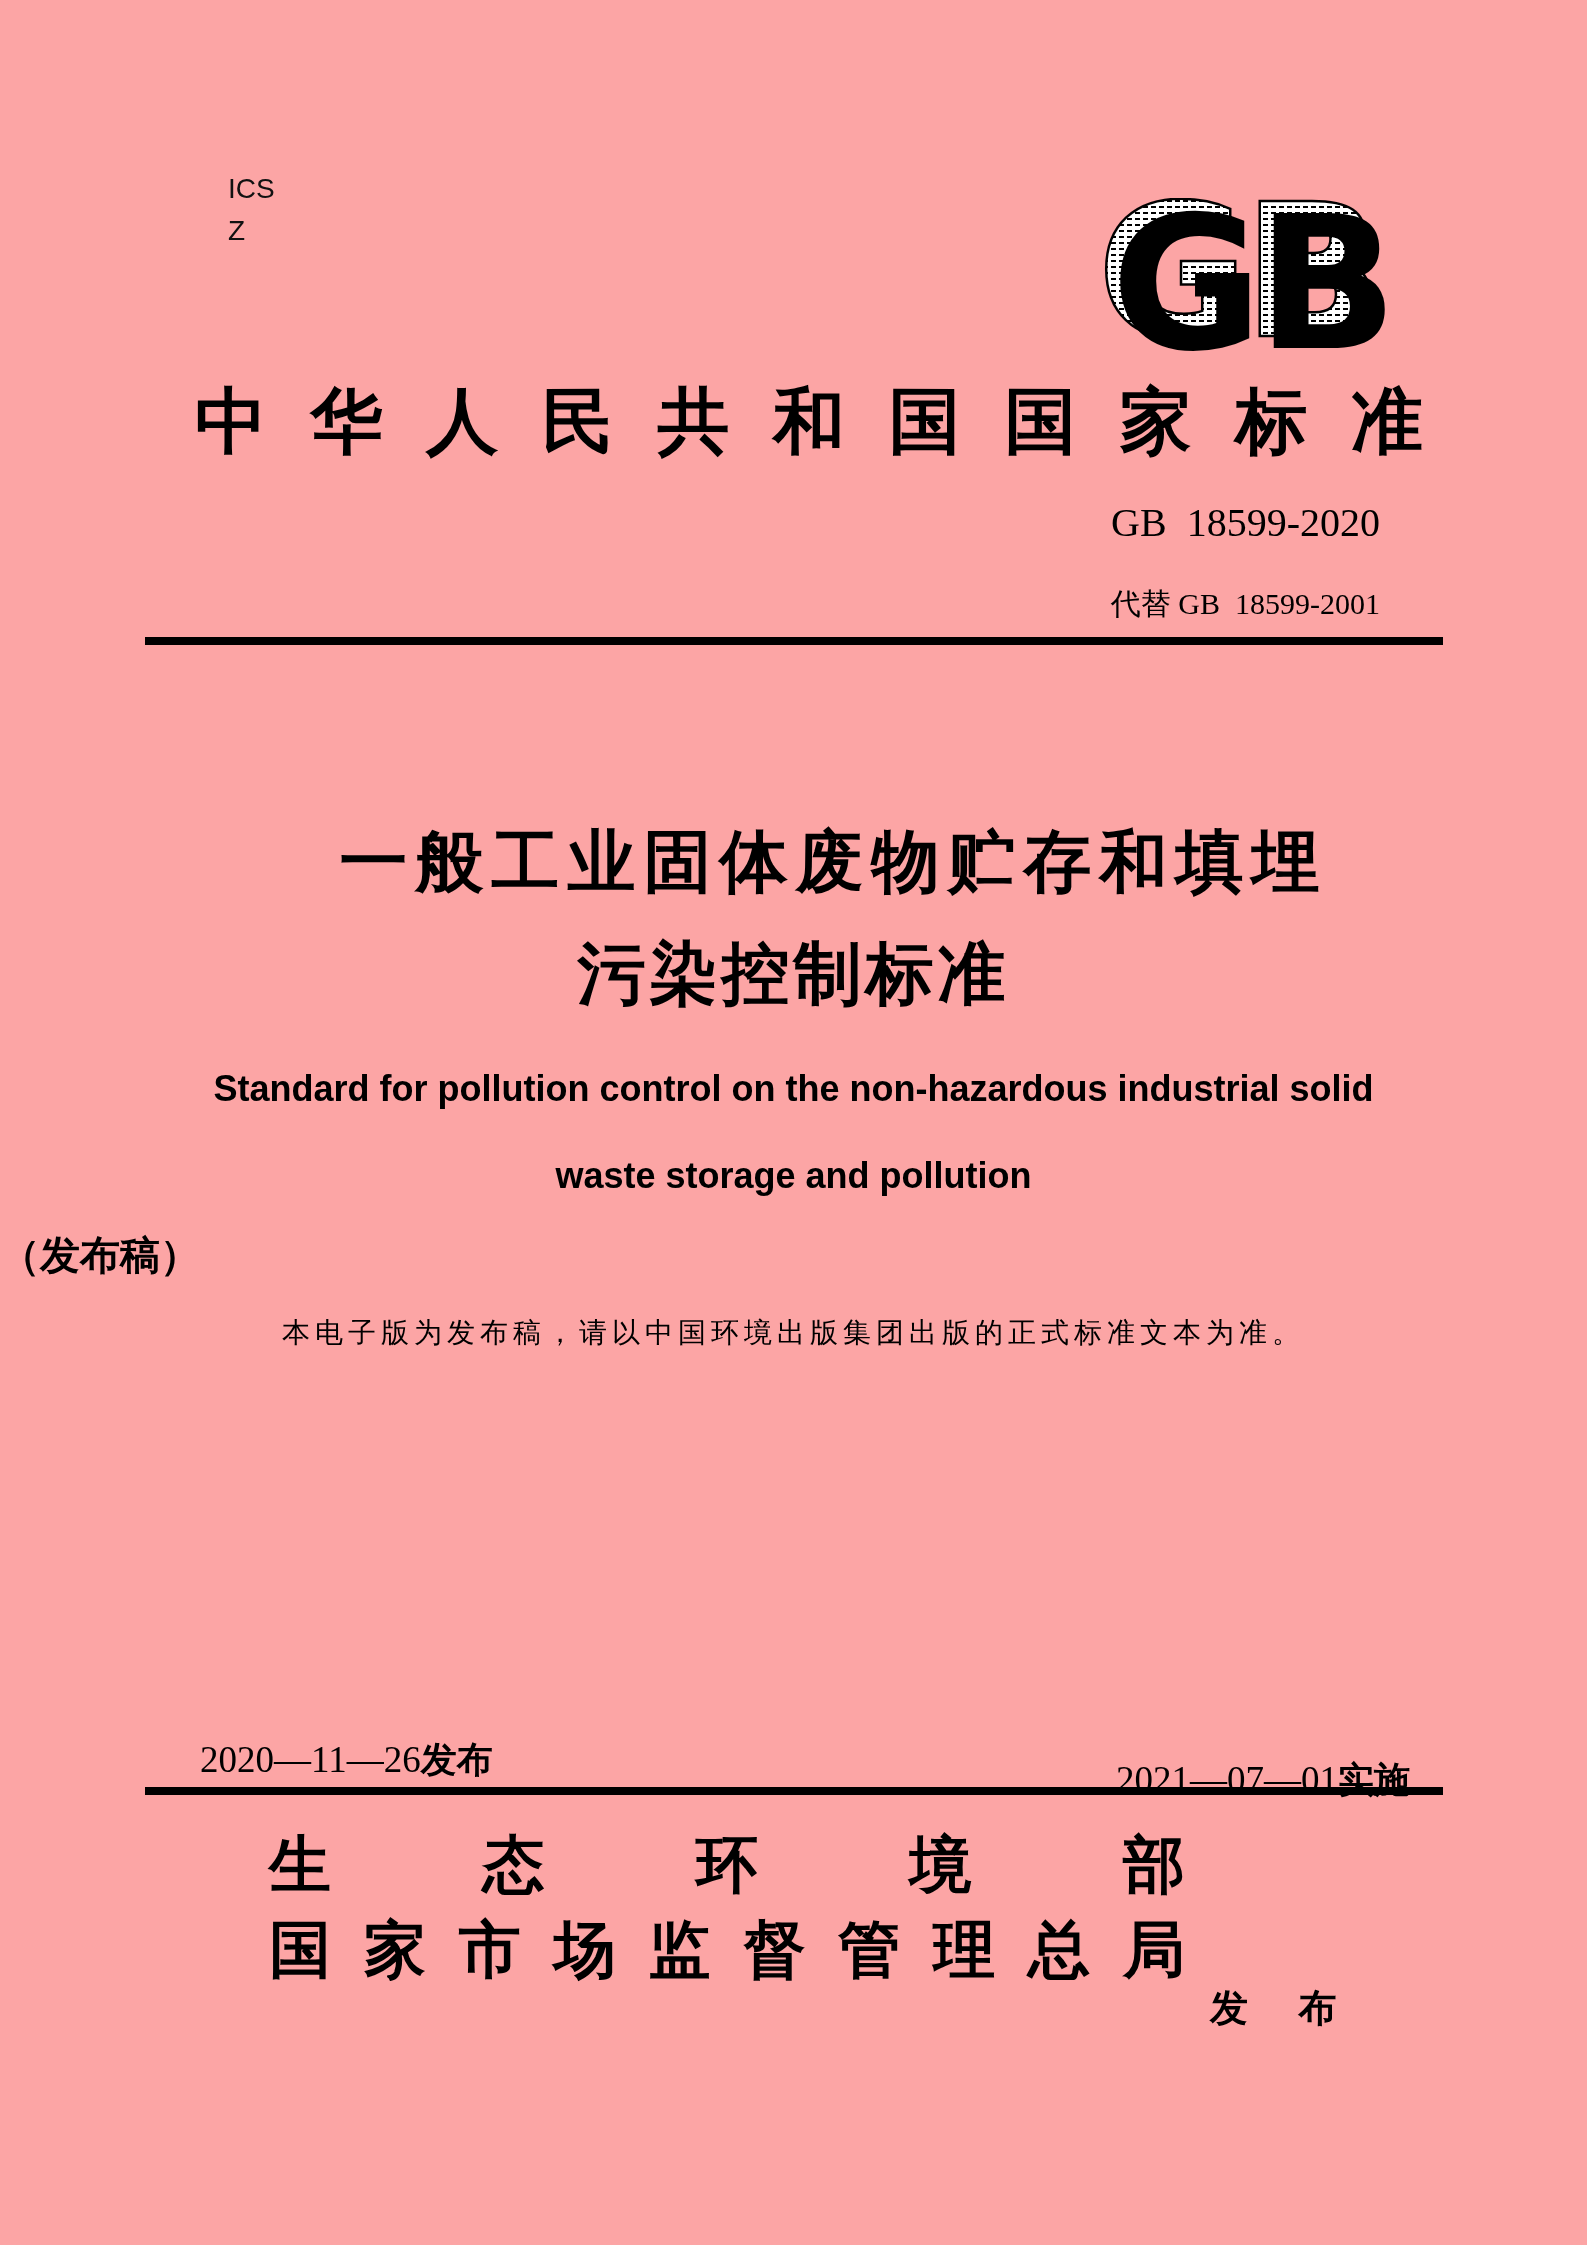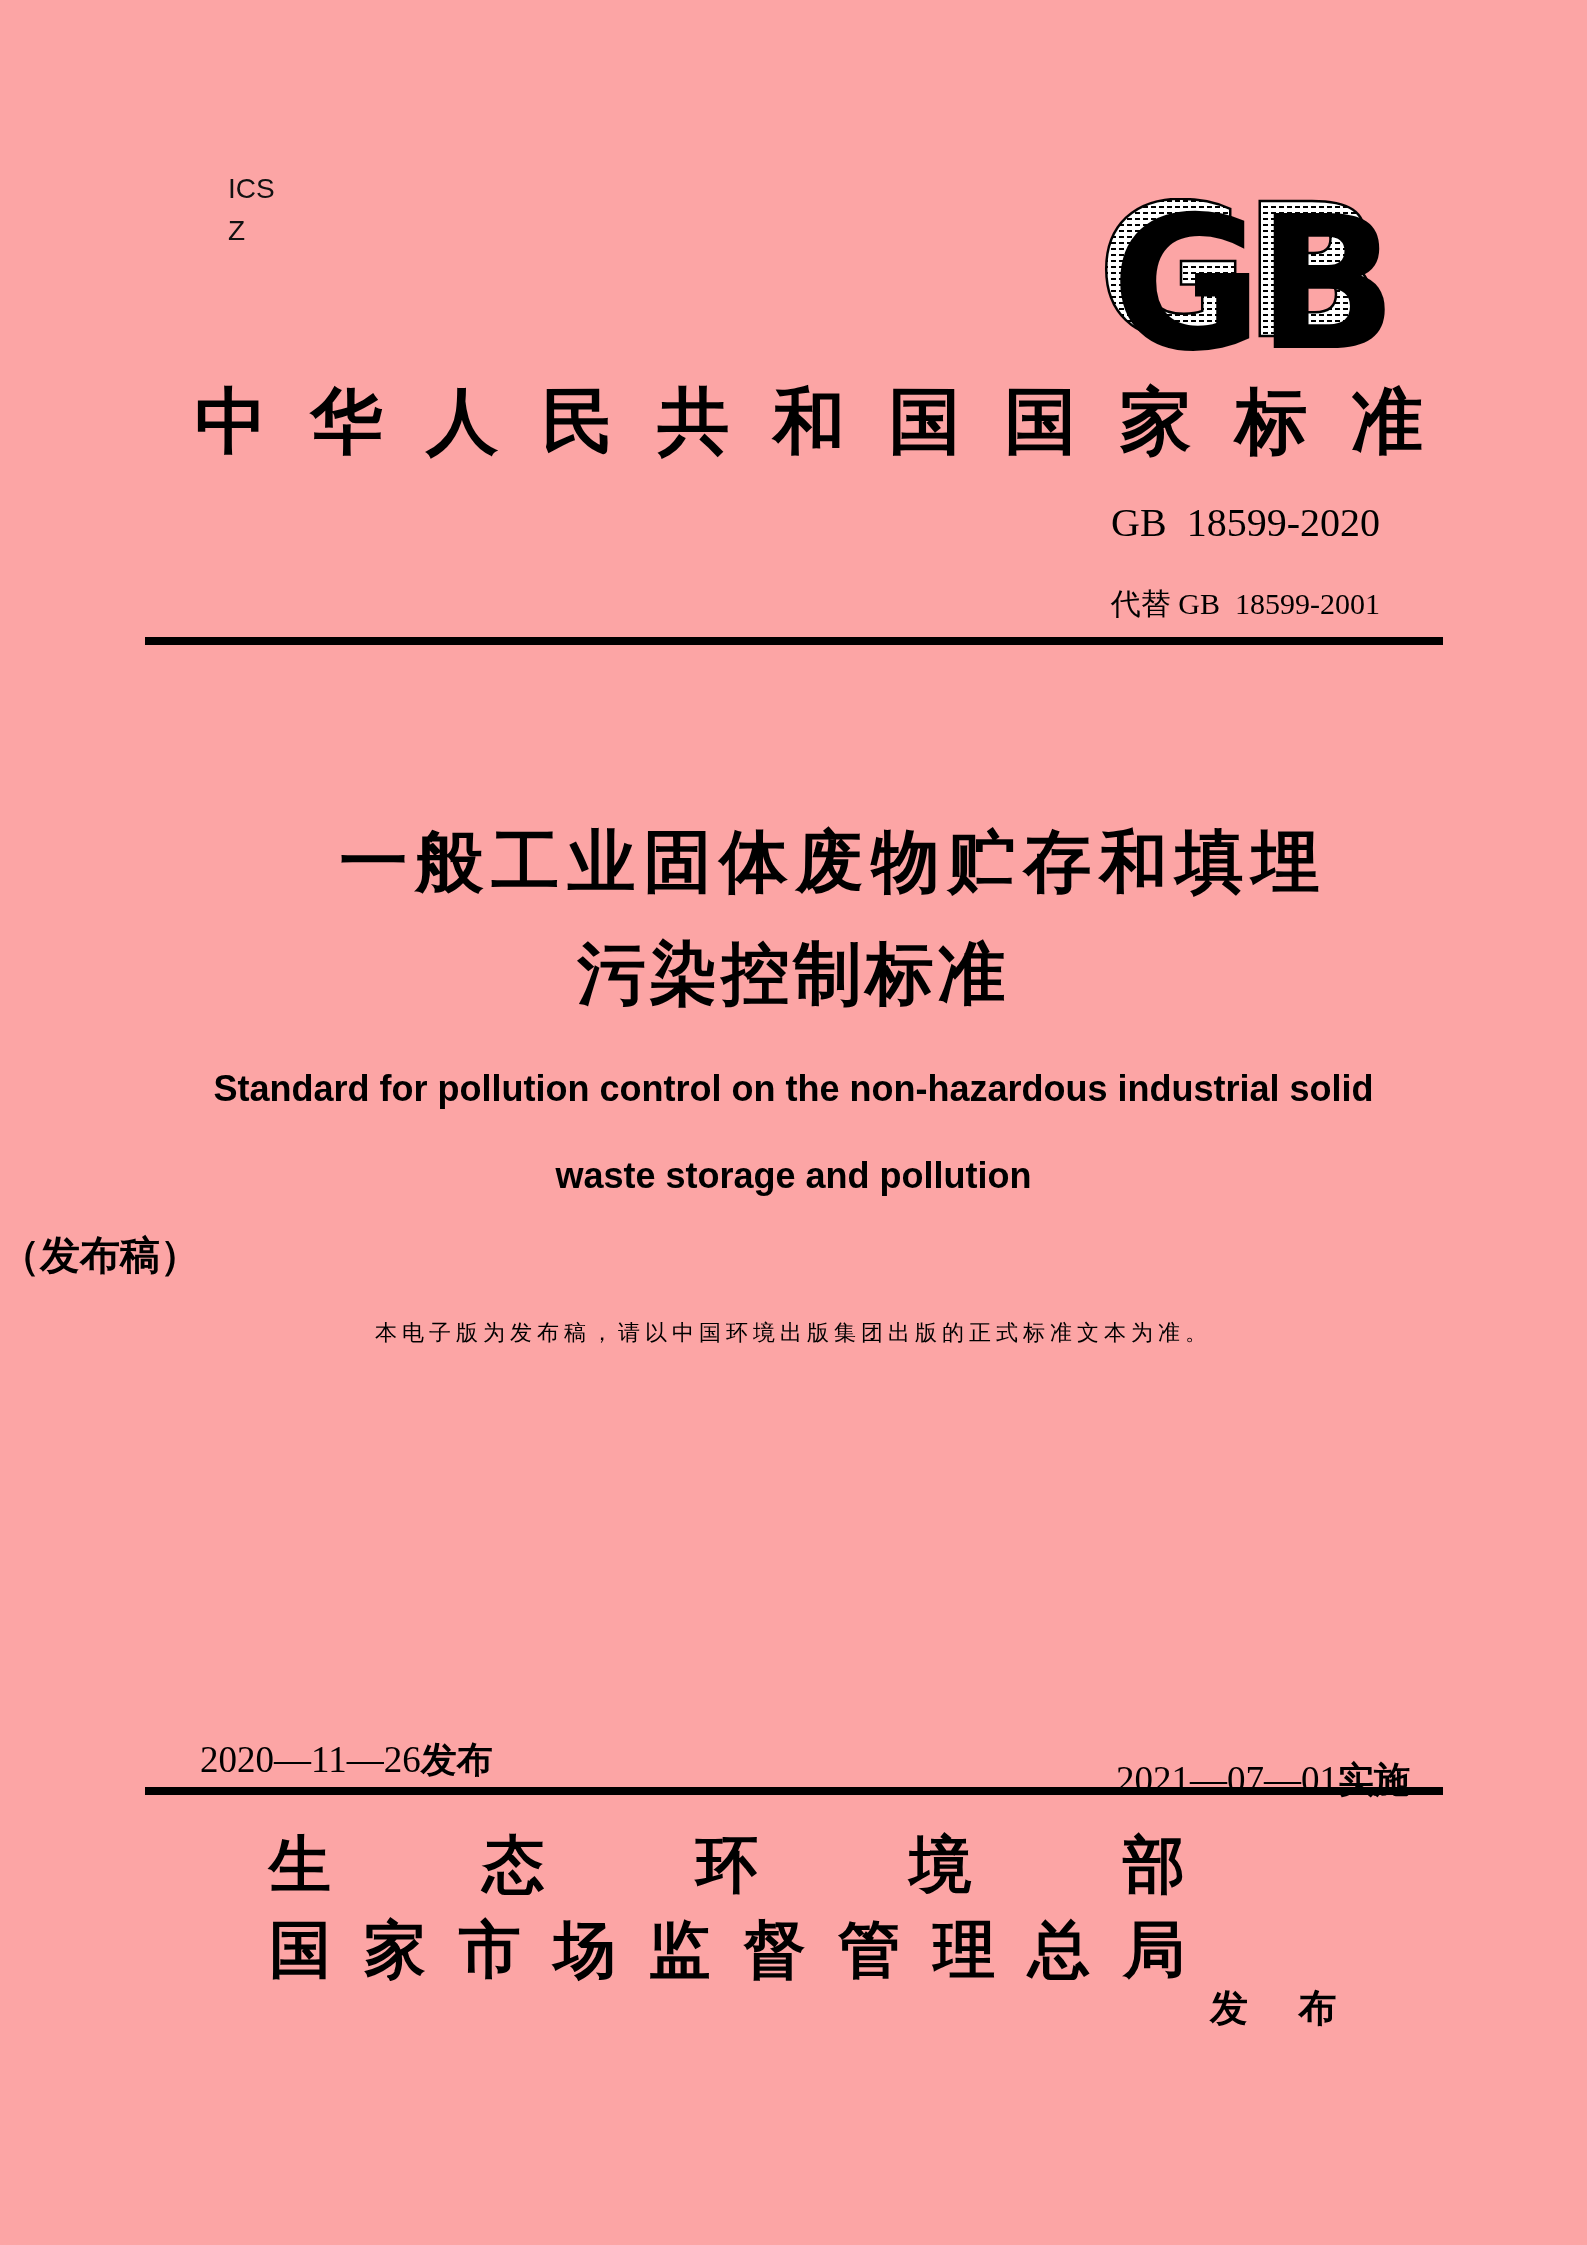--- a/index.html
+++ b/index.html
@@ -57,21 +57,21 @@
   .title-en-2{ top:1157px; }
   .draft{
     left:0; width:1587px; text-align:left;
     font-family:"Liberation Sans", sans-serif;
     font-weight:bold; font-size:40px; line-height:42px;
   }
   .draft{ top:1234px; }
   .note{
     left:0; width:1587px; text-align:center;
     font-family:"Liberation Serif", serif;
-    font-size:22px; line-height:34px; letter-spacing:5px;
+    font-size:28px; line-height:34px; letter-spacing:5px;
   }
   .note{ top:1316px; }
   .date-left{
     left:200px; top:1740px;
     font-size:37px; line-height:40px;
   }
   .date-right{
     right:177px; top:1760px;
     font-size:37px; line-height:40px; text-align:right;
   }

